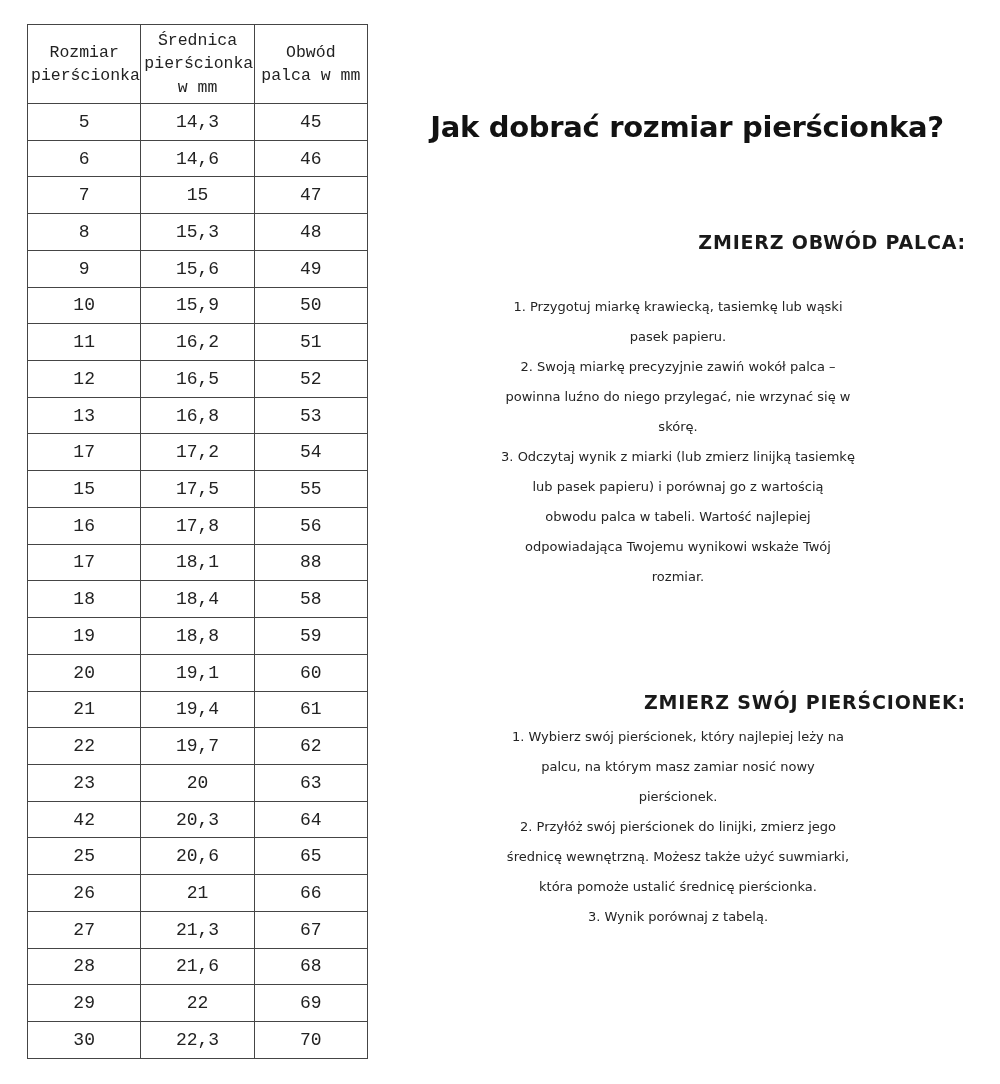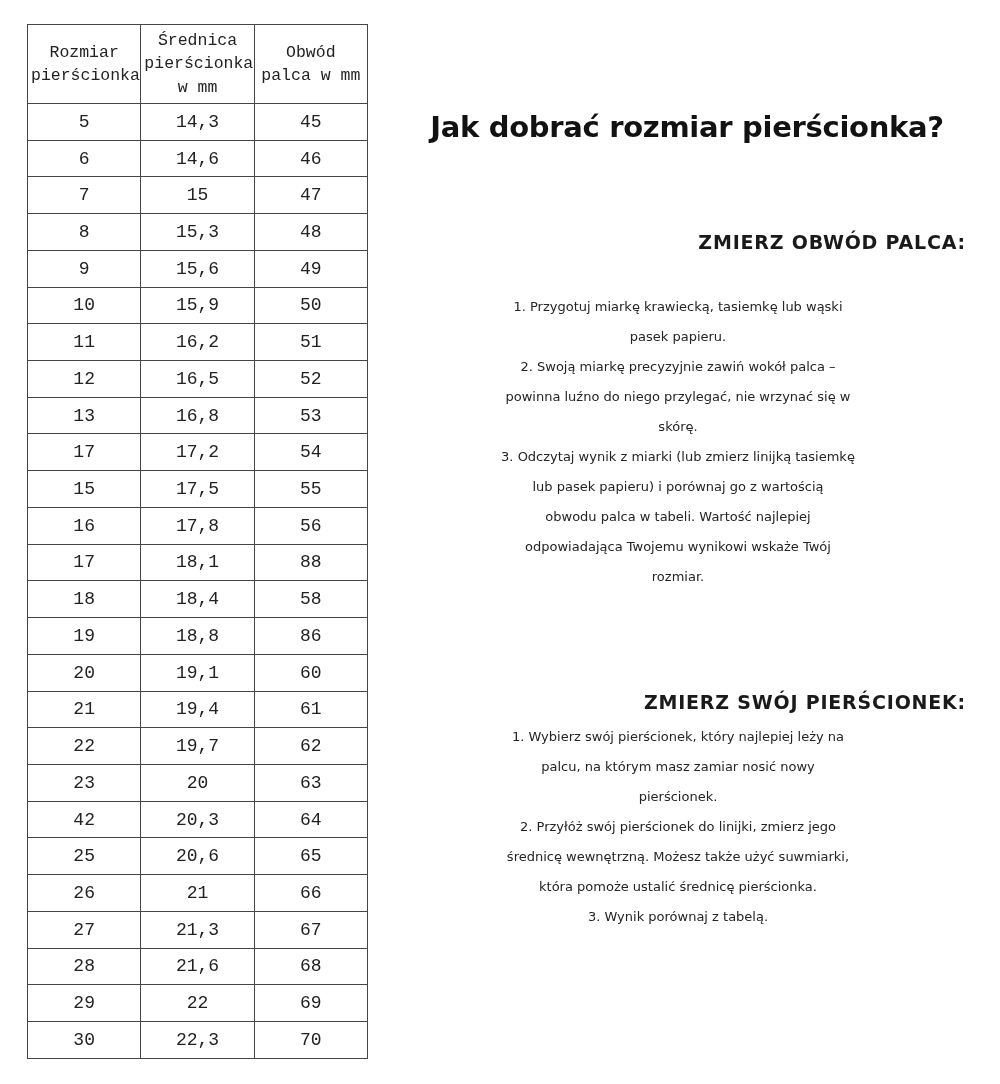--- a/index.html
+++ b/index.html
@@ -135,21 +135,21 @@
           <td>88</td>
         </tr>
         <tr>
           <td>18</td>
           <td>18,4</td>
           <td>58</td>
         </tr>
         <tr>
           <td>19</td>
           <td>18,8</td>
-          <td>86</td>
+          <td>59</td>
         </tr>
         <tr>
           <td>20</td>
           <td>19,1</td>
           <td>60</td>
         </tr>
         <tr>
           <td>21</td>
           <td>19,4</td>
           <td>61</td>

